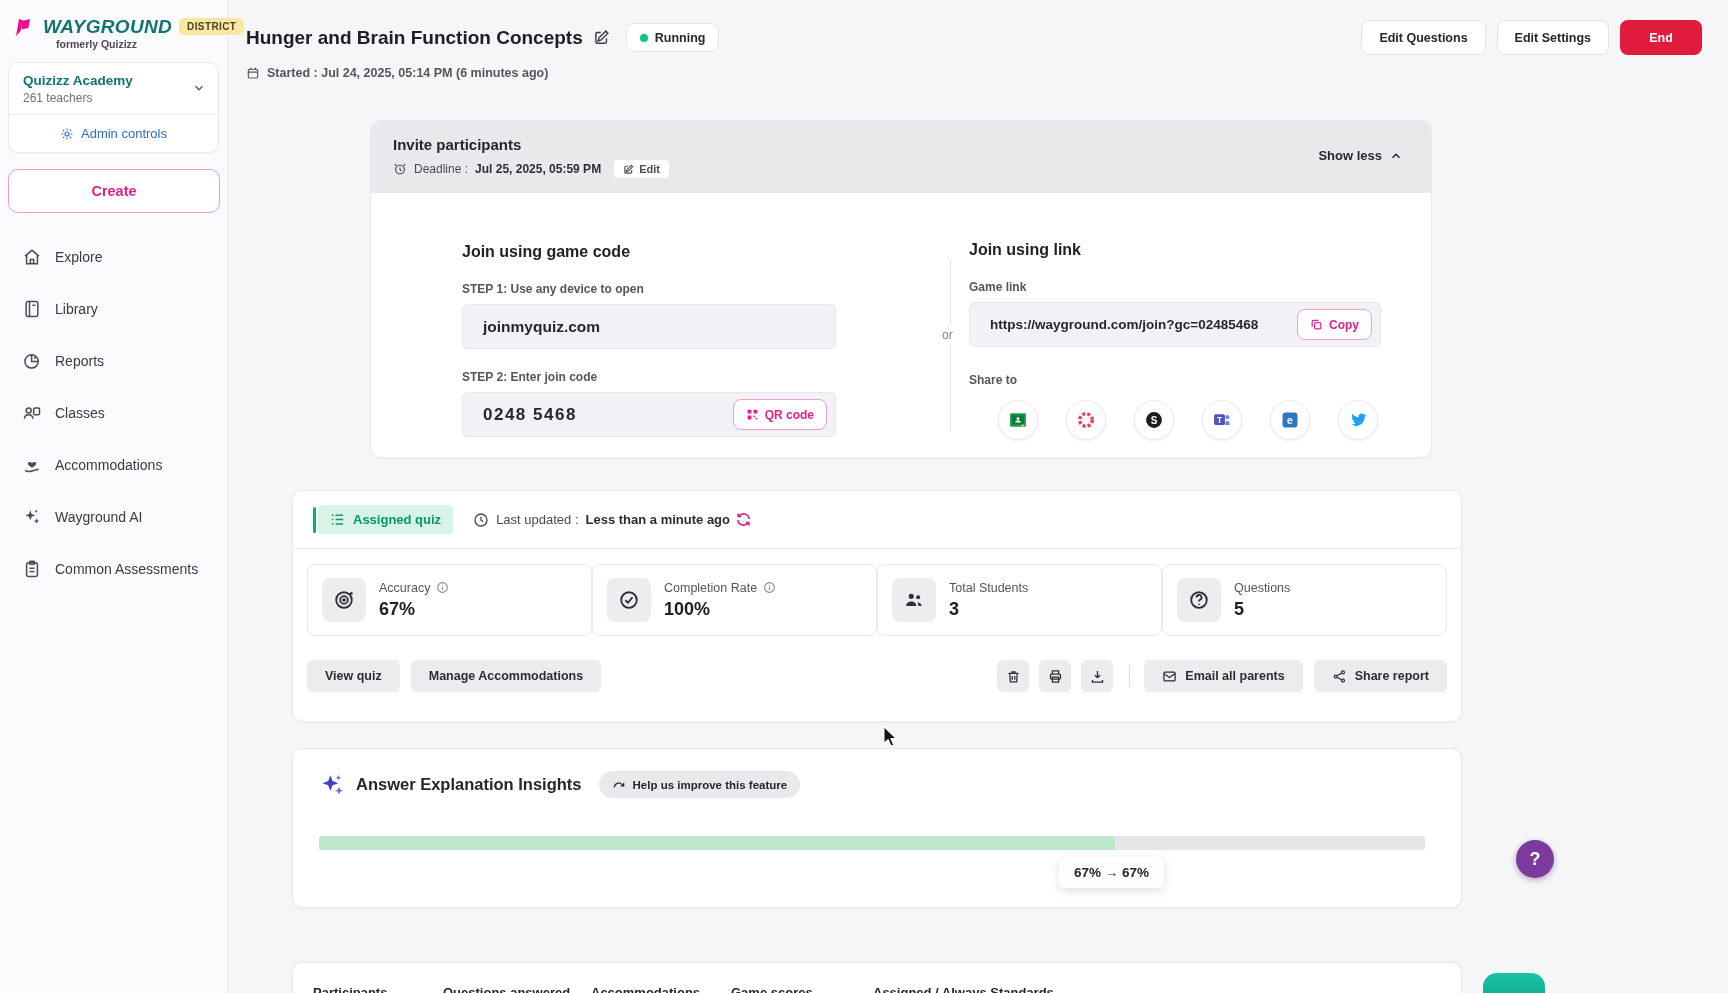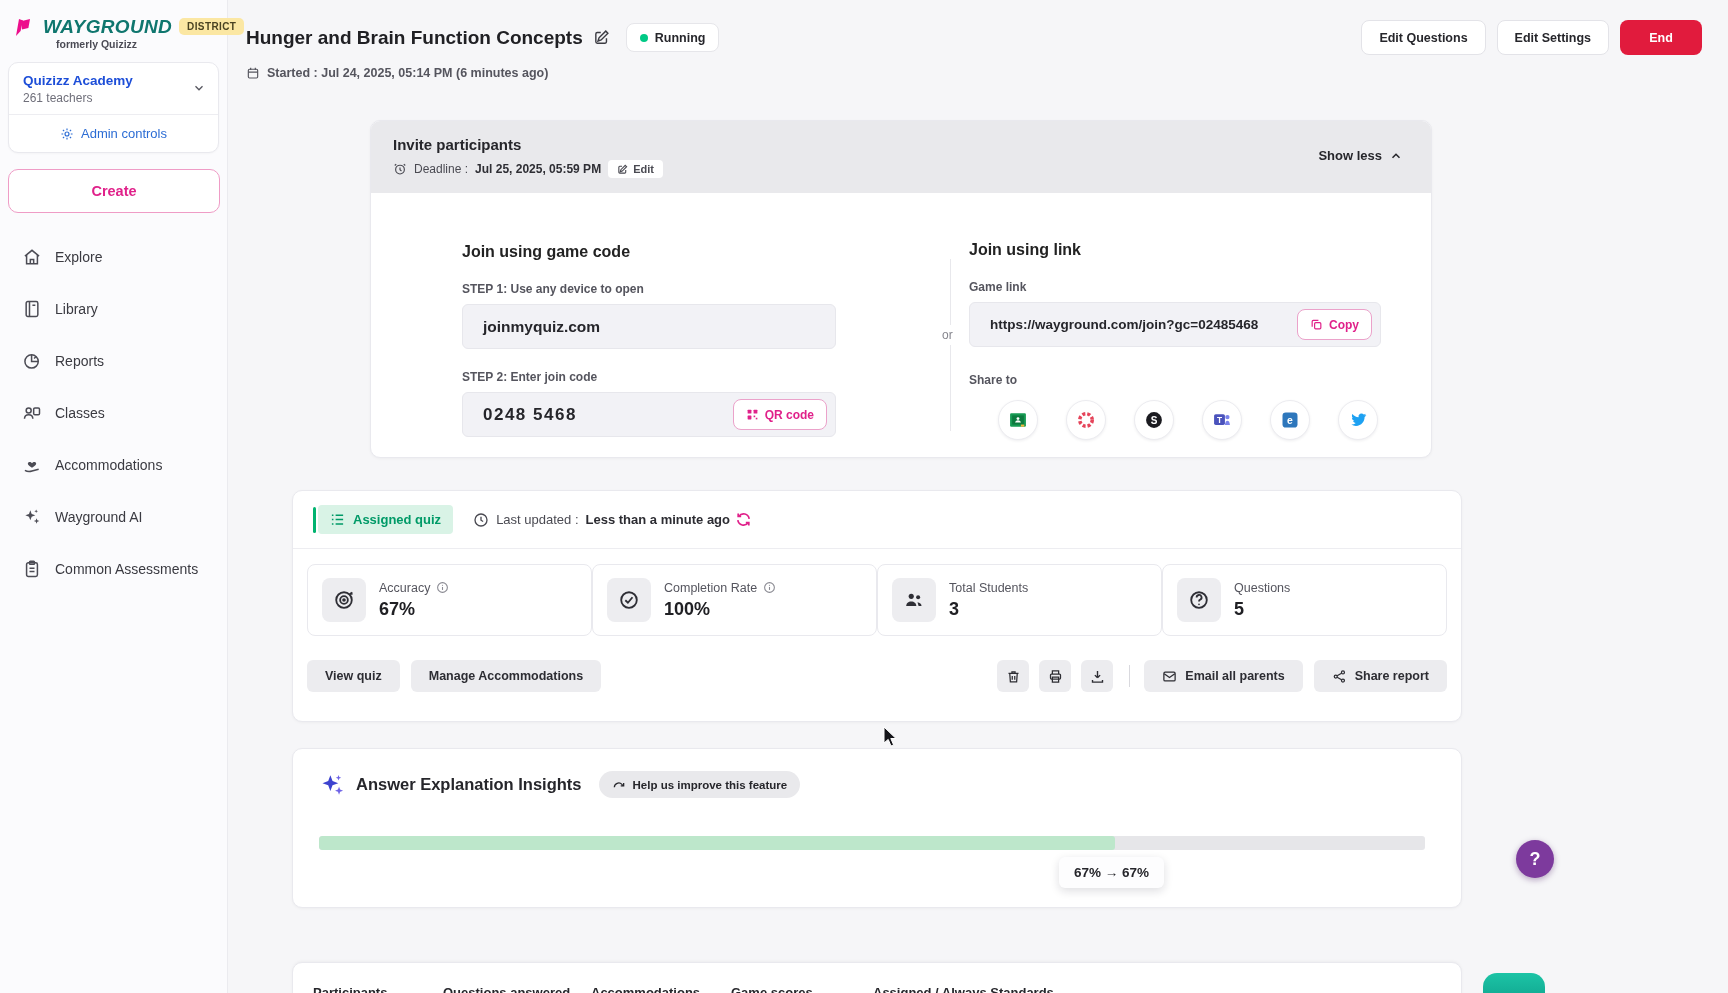--- a/index.html
+++ b/index.html
@@ -10,21 +10,21 @@
 
   
   .sidebar{position:absolute;left:0;top:0;width:228px;height:100%;background:#fbfbfd;
     border-right:1px solid #ebebef;padding:16px 8px 0;z-index:3}
   .logo-row{display:flex;align-items:flex-start;gap:7px;padding-left:4px}
   .logo-text{color:#0f766e;font-weight:bold;font-style:italic;font-size:19px;letter-spacing:.3px;line-height:22px}
   .district{background:#fbe7a3;color:#4a4322;font-size:10px;font-weight:bold;padding:3px 8px;border-radius:5px;margin-top:2px;letter-spacing:.4px}
   .logo-sub{font-size:10.5px;font-weight:bold;color:#4b4b55;margin:0 0 0 48px}
   .org-card{margin-top:12px;background:#fff;border:1px solid #e9e9ee;border-radius:10px;box-shadow:0 1px 2px rgba(20,20,40,.03)}
   .org-top{padding:10px 14px 9px;position:relative;cursor:pointer}
-  .org-name{font-size:13.5px;font-weight:bold;color:#1d4ed8}
+  .org-name{font-size:13.5px;font-weight:bold;color:#0f766e}
   .org-sub{font-size:12px;color:#6f6f7a;margin-top:3px}
   .org-chev{position:absolute;right:12px;top:18px;color:#55555e}
   .org-divider{height:1px;background:#ededf1}
   .admin-link{display:flex;align-items:center;justify-content:center;gap:7px;padding:11px 0;
     color:#2b6cd4;font-weight:normal;font-size:13px;cursor:pointer}
   .create-btn{margin-top:16px;width:212px;height:44px;border:1.5px solid #ef9cc6;border-radius:10px;
     background:#fff;color:#e0218a;font-weight:bold;font-size:14.5px;display:flex;align-items:center;justify-content:center;cursor:pointer}
   .nav{margin-top:18px}
   .nav-item{display:flex;align-items:center;gap:13px;height:52px;padding-left:14px;
     color:#3a3a41;font-size:14px;cursor:pointer;border-radius:8px}
@@ -47,21 +47,21 @@
     color:#55555e;font-size:12.5px;font-weight:bold}
 
   
   .invite-card{position:absolute;left:142px;top:120px;width:1062px;height:338px;background:#fff;
     border:1px solid #e9e9ee;border-radius:10px;box-shadow:0 1px 3px rgba(25,25,35,.04)}
   .invite-head{background:#e9e9ec;border-radius:9px 9px 0 0;height:72px;padding:15px 22px 0;position:relative}
   .invite-title{font-size:15px;font-weight:bold}
   .deadline-row{display:flex;align-items:center;gap:7px;margin-top:7px;font-size:12px;color:#4a4a52}
   .deadline-row b{color:#2e2e34}
   .edit-pill{background:#fff;border-radius:4px;padding:3px 9px;font-size:11px;font-weight:bold;
-    display:flex;gap:5px;align-items:center;cursor:pointer}
+    display:flex;gap:5px;align-items:center;margin-left:6px;cursor:pointer}
   .show-less{position:absolute;right:28px;top:27px;font-weight:bold;font-size:13px;
     display:flex;gap:7px;align-items:center;cursor:pointer}
   .invite-body{position:relative;height:264px}
   .col-left{position:absolute;left:91px;top:50px;width:374px}
   .col-right{position:absolute;left:598px;top:48px;width:412px}
   .join-heading{font-size:16px;font-weight:bold;color:#222}
   .step-label{font-size:12px;font-weight:bold;color:#55555e;margin-top:21px}
   .input-box{background:#f2f2f6;border:1px solid #e7e7ec;border-radius:6px;height:45px;margin-top:8px;
     display:flex;align-items:center;padding:0 8px 0 20px;font-weight:bold;font-size:15.5px;color:#26262b;cursor:text}
   .code-text{font-size:17px;letter-spacing:1.5px}

